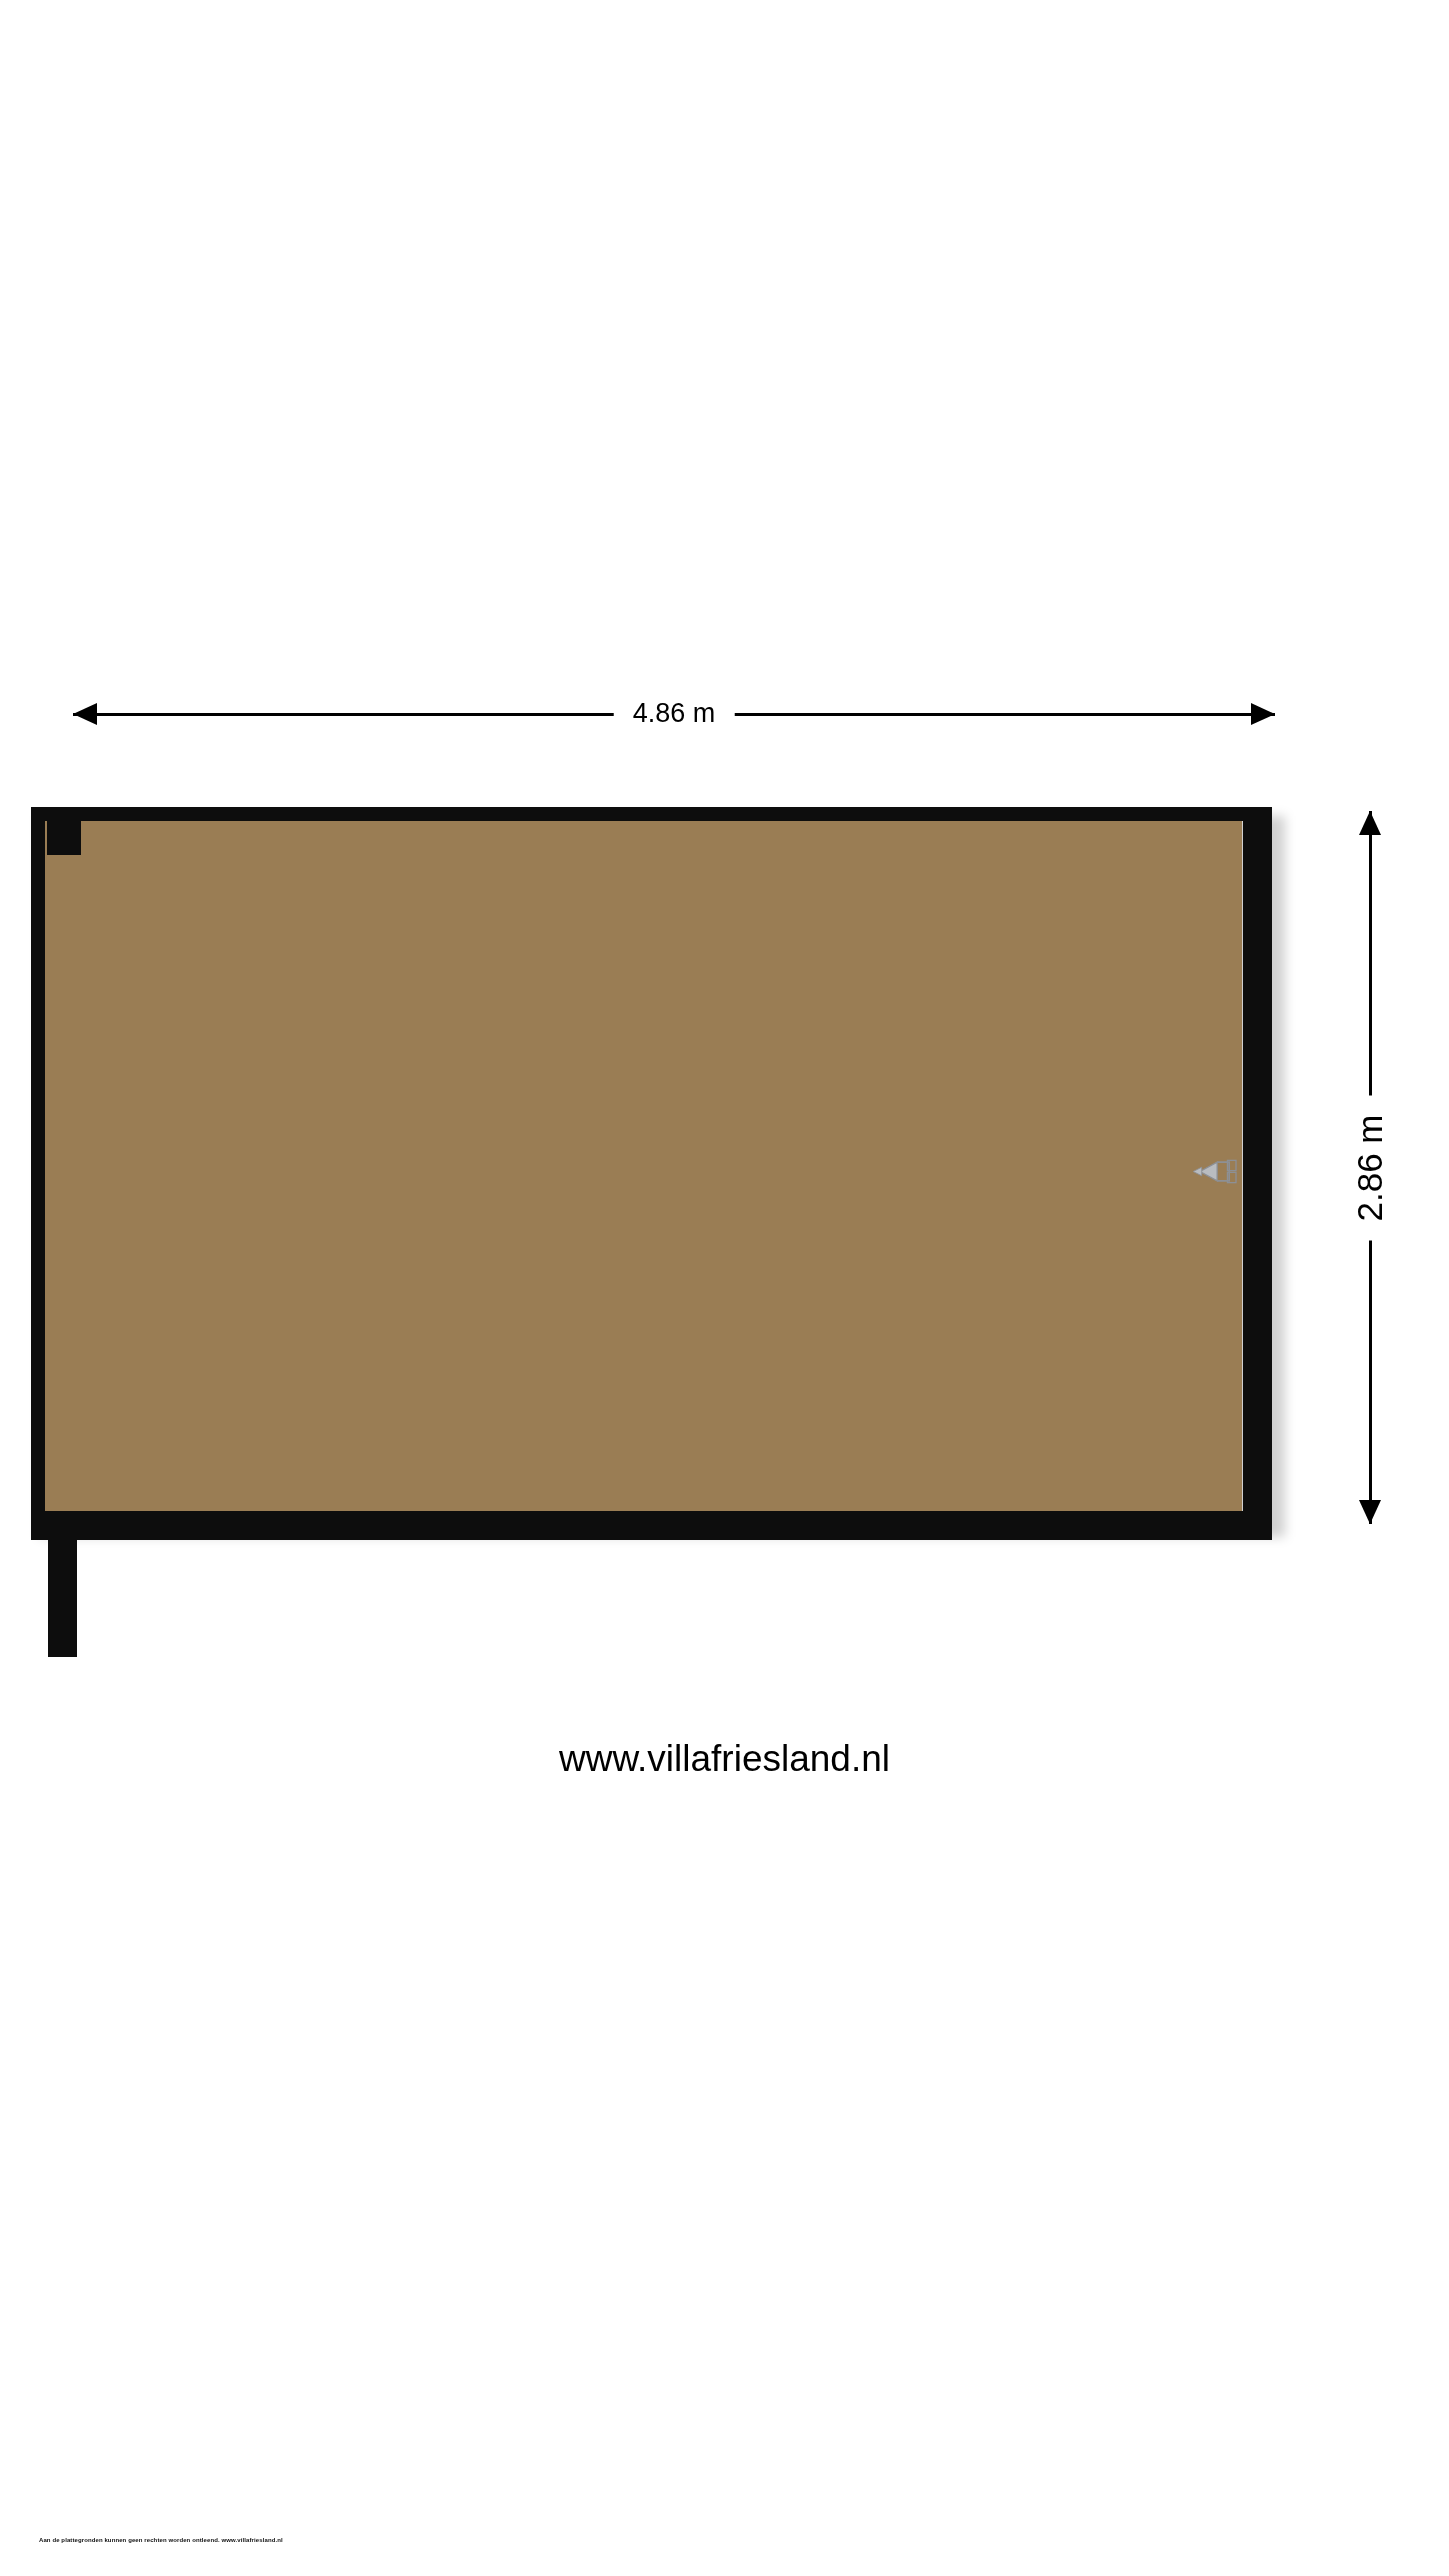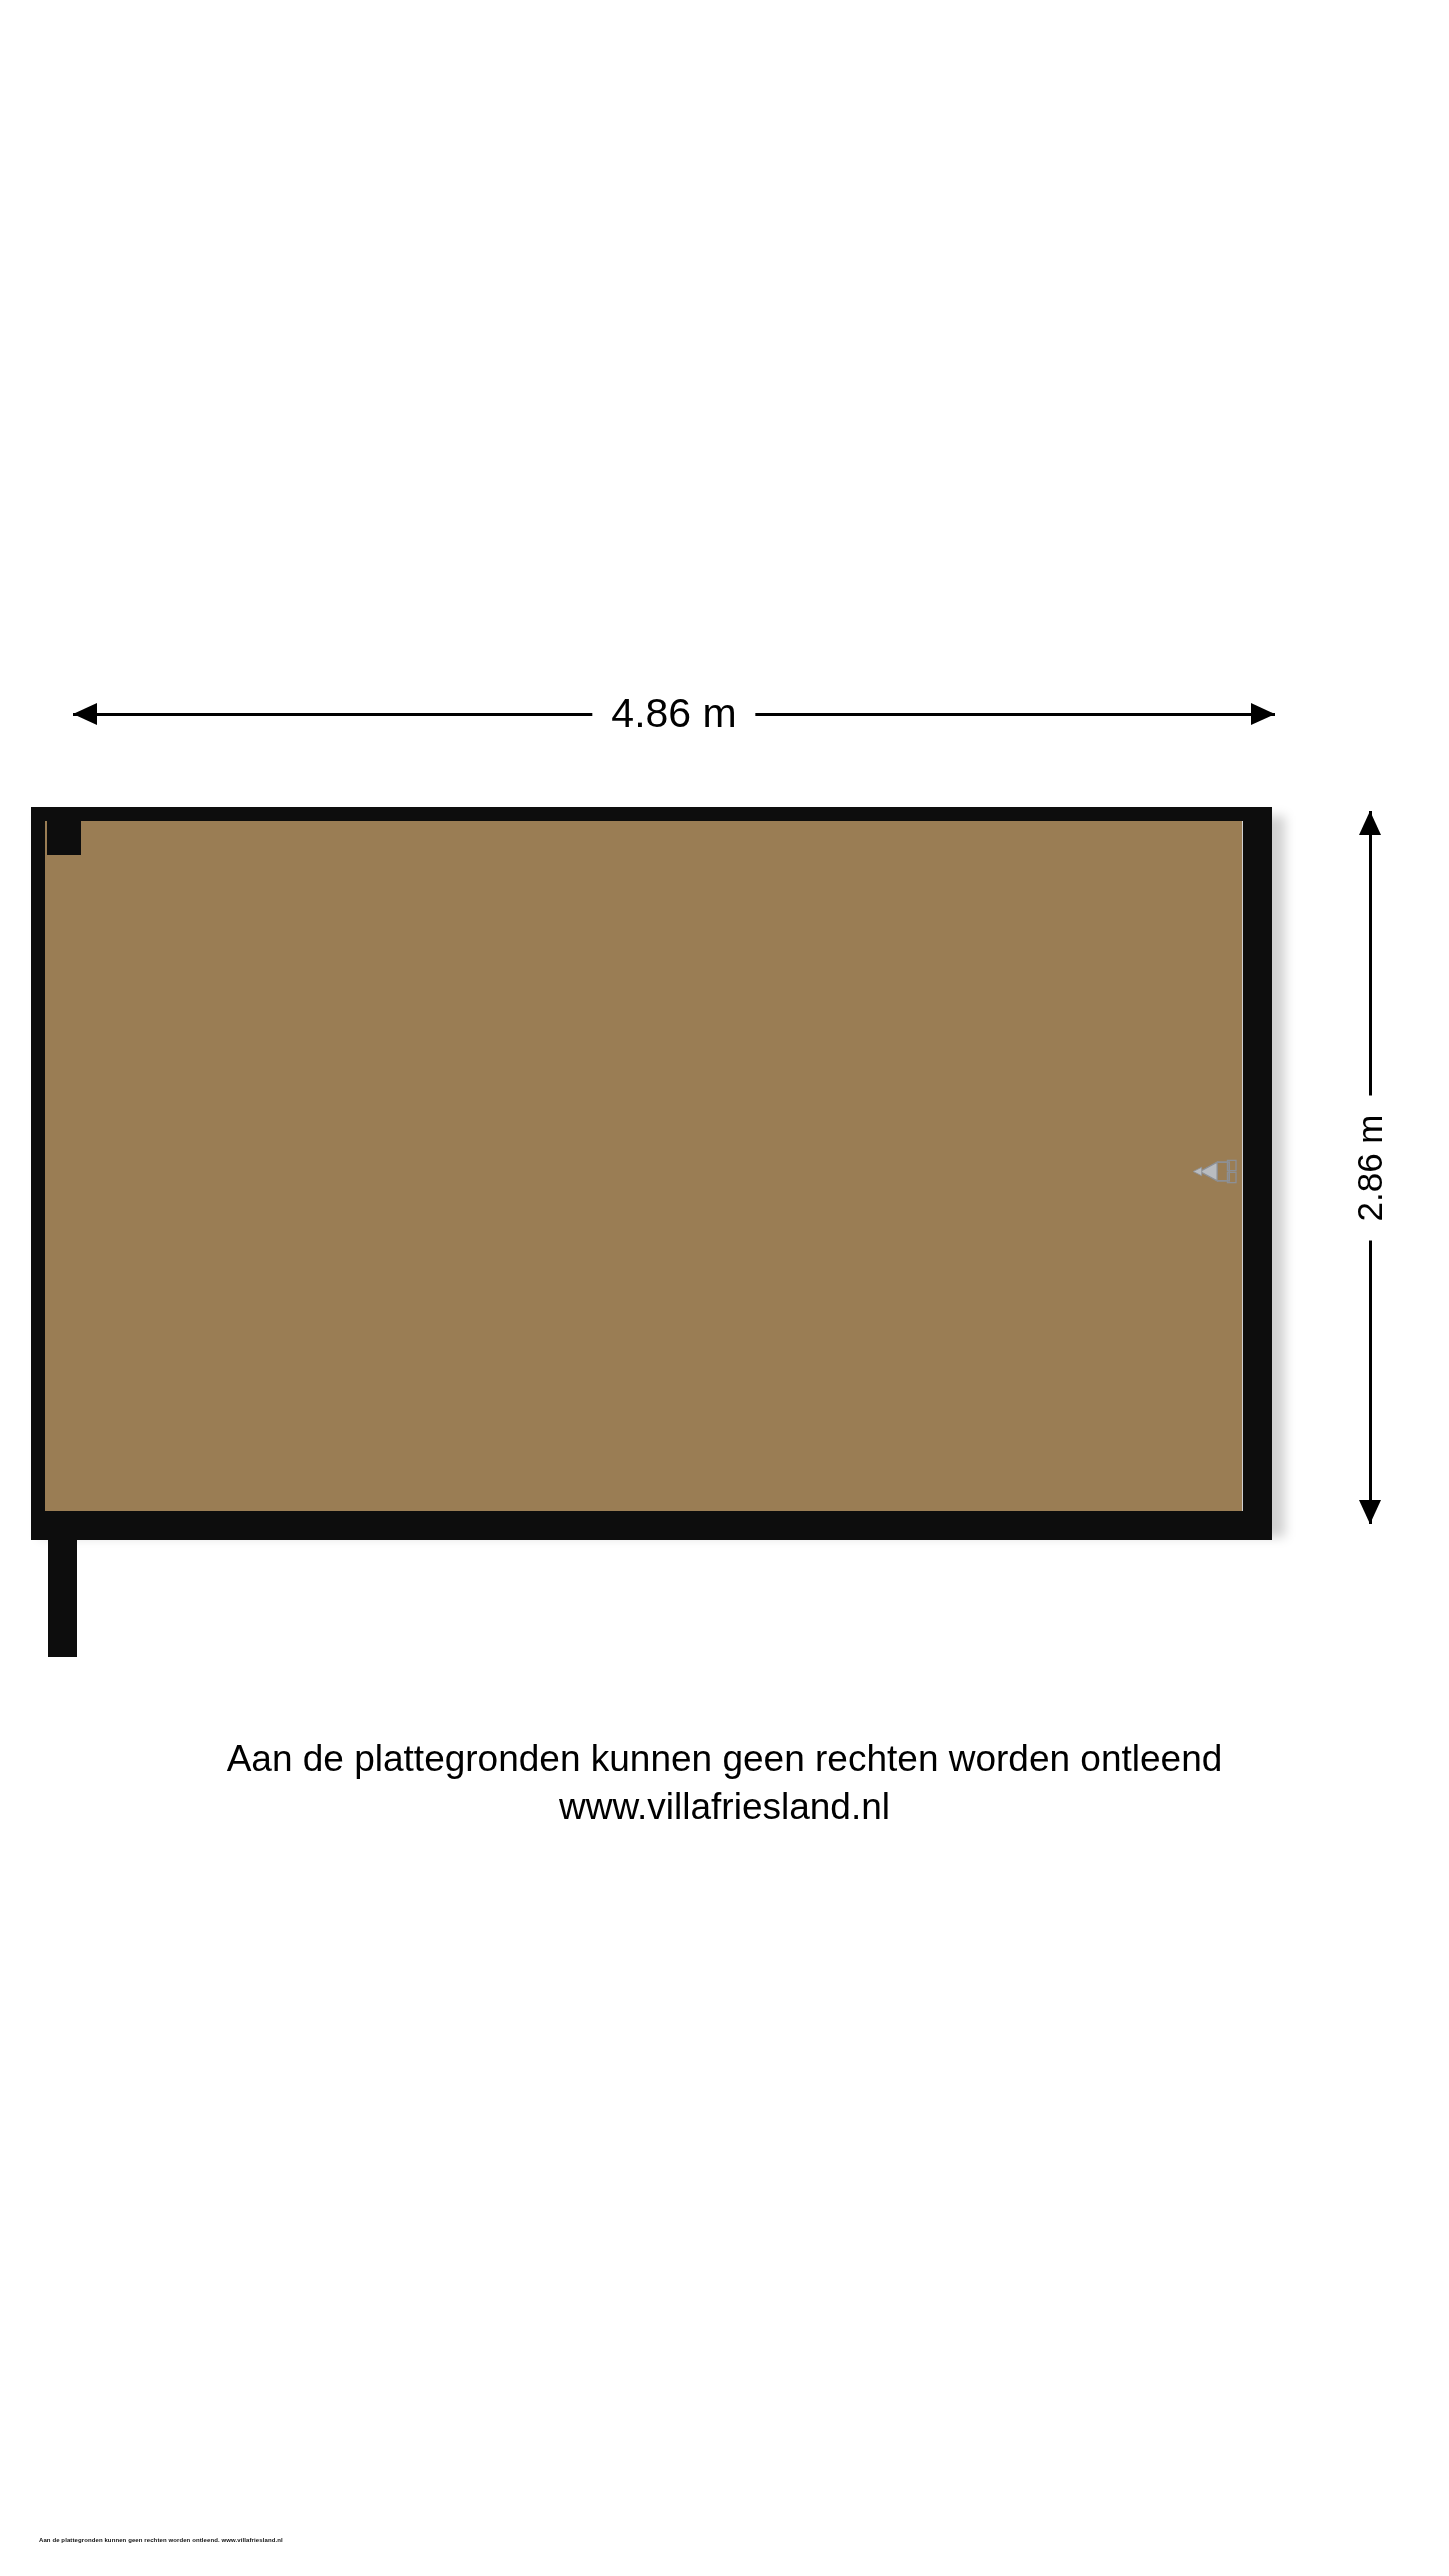--- a/index.html
+++ b/index.html
@@ -39,21 +39,21 @@
     height: 2.6px;
     background: #000;
   }
   .dim-top .label {
     position: absolute;
     top: 0px;
     left: 50%;
     transform: translateX(-50%);
     background: #fff;
     padding: 0 19px;
-    font-size: 41px;
+    font-size: 27px;
     color: #000;
     line-height: 52px;
     white-space: nowrap;
   }
   .arrow-left-h, .arrow-right-h {
     position: absolute;
     top: 16.3px;
     width: 0;
     height: 0;
     border-top: 11px solid transparent;
@@ -274,20 +274,19 @@
         <path d="M14 25 L34 14 L34 36 Z" fill="#b9bcc0" stroke="#8d9095" stroke-width="1.5"></path>
         <path d="M34 14 L48 14 L48 36 L34 36" fill="none" stroke="#8d9095" stroke-width="2"></path>
         <rect x="46" y="12" width="10" height="12" fill="none" stroke="#8d9095" stroke-width="1.5"></rect>
         <rect x="46" y="26" width="10" height="12" fill="none" stroke="#8d9095" stroke-width="1.5"></rect>
         <path d="M6 25 L16 20 L16 30 Z" fill="#b9bcc0" stroke="#8d9095" stroke-width="1"></path>
       </svg>
     </div>
   </div>
 
   <div class="footer">
-    <div class="line1">Aan de plattegronden kunnen geen rechten worden ontleend</div>
     <div class="line2">www.villafriesland.nl</div>
   </div>
 
   <div class="fineprint">Aan de plattegronden kunnen geen rechten worden ontleend. www.villafriesland.nl</div>
 
 </div>
 
 
 </body></html>

